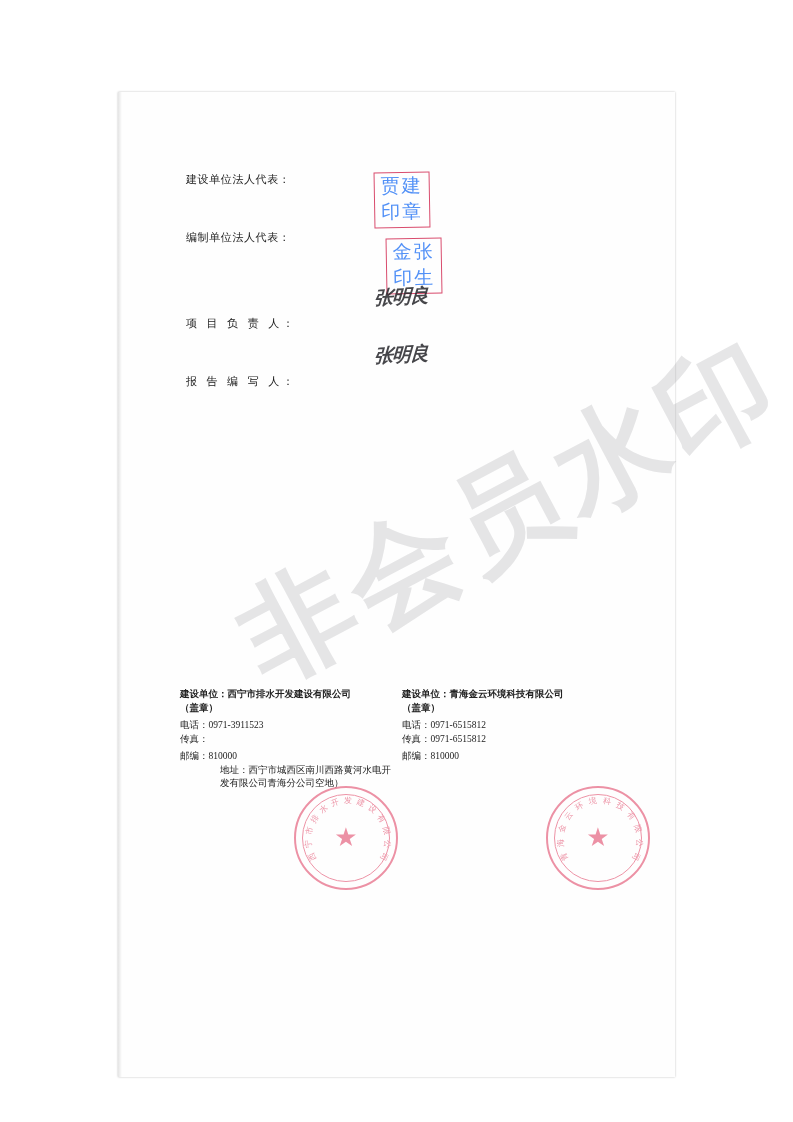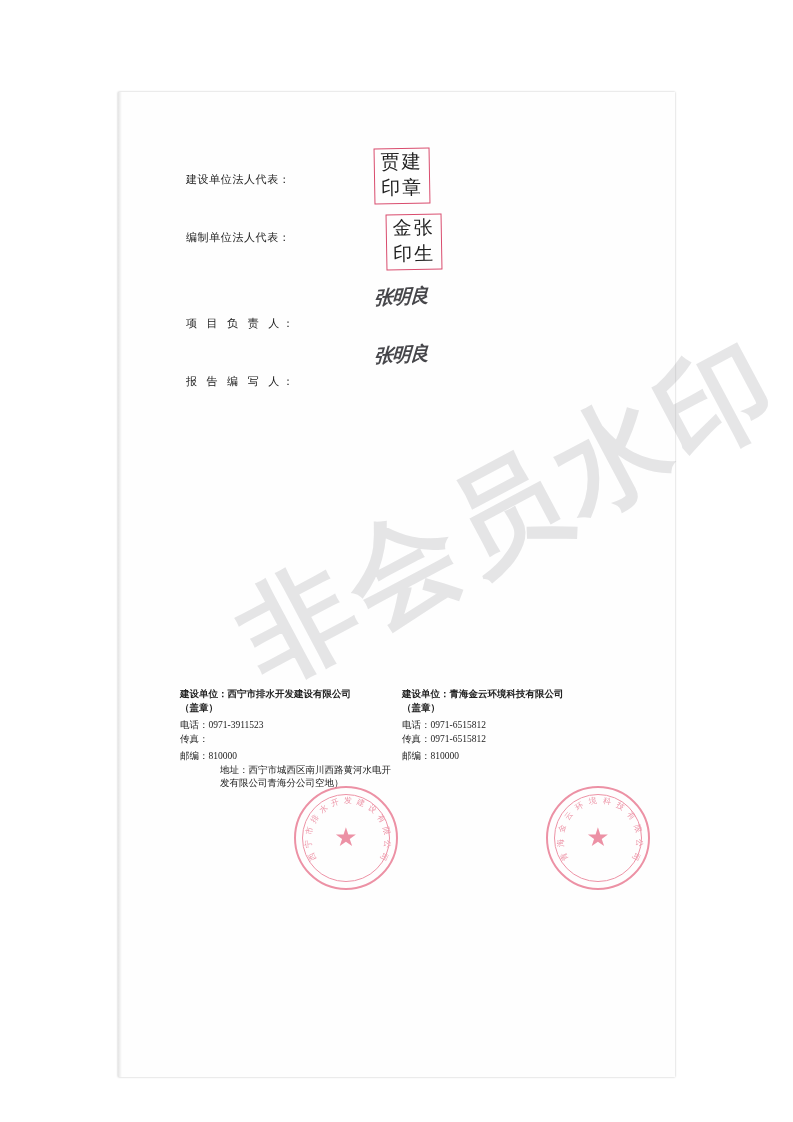--- a/index.html
+++ b/index.html
@@ -57,29 +57,30 @@
   .sig-label.spaced {
     letter-spacing: 3.4px;
     margin-top: 28px;
   }
   
   .stamp-square {
     position: absolute;
     width: 56px;
     height: 56px;
     border: 1.6px solid #d4345a;
-    color: #000000;
+    color: #3b82f6;
     box-sizing: border-box;
     font-size: 19px;
     line-height: 26px;
     text-align: center;
     letter-spacing: 2px;
     font-family: "Liberation Serif", serif;
     opacity: 0.88;
     transform: rotate(-1deg);
+    margin-top: 24px;
   }
   .stamp-square .ln {
     display: block;
     white-space: nowrap;
   }
   
   .handwriting {
     position: absolute;
     font-family: "DejaVu Serif", serif;
     font-style: italic;

